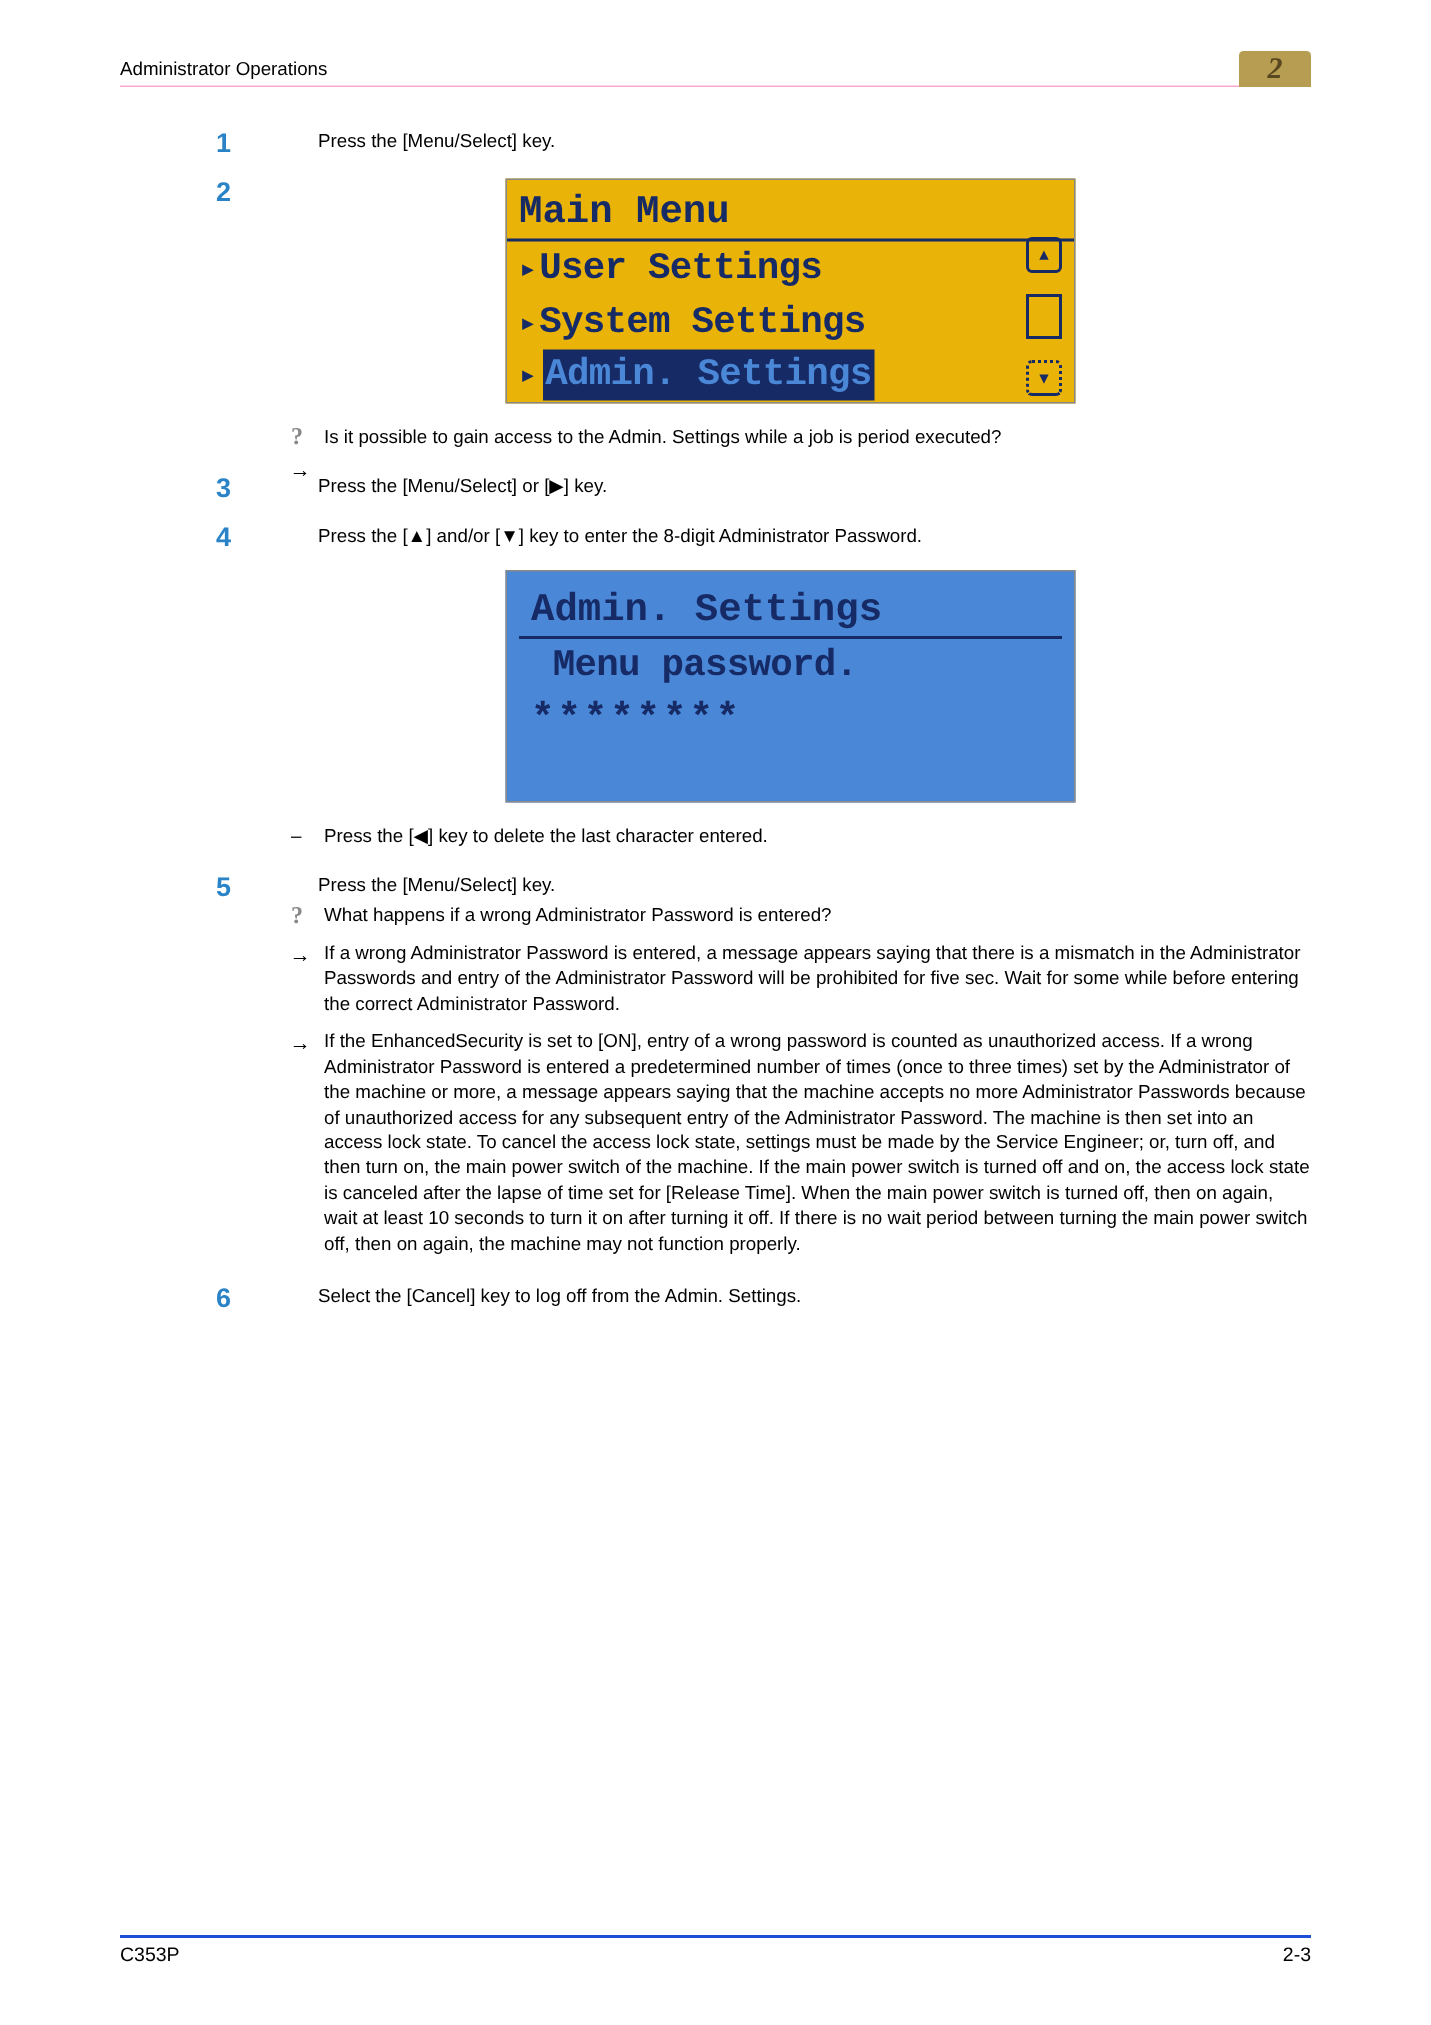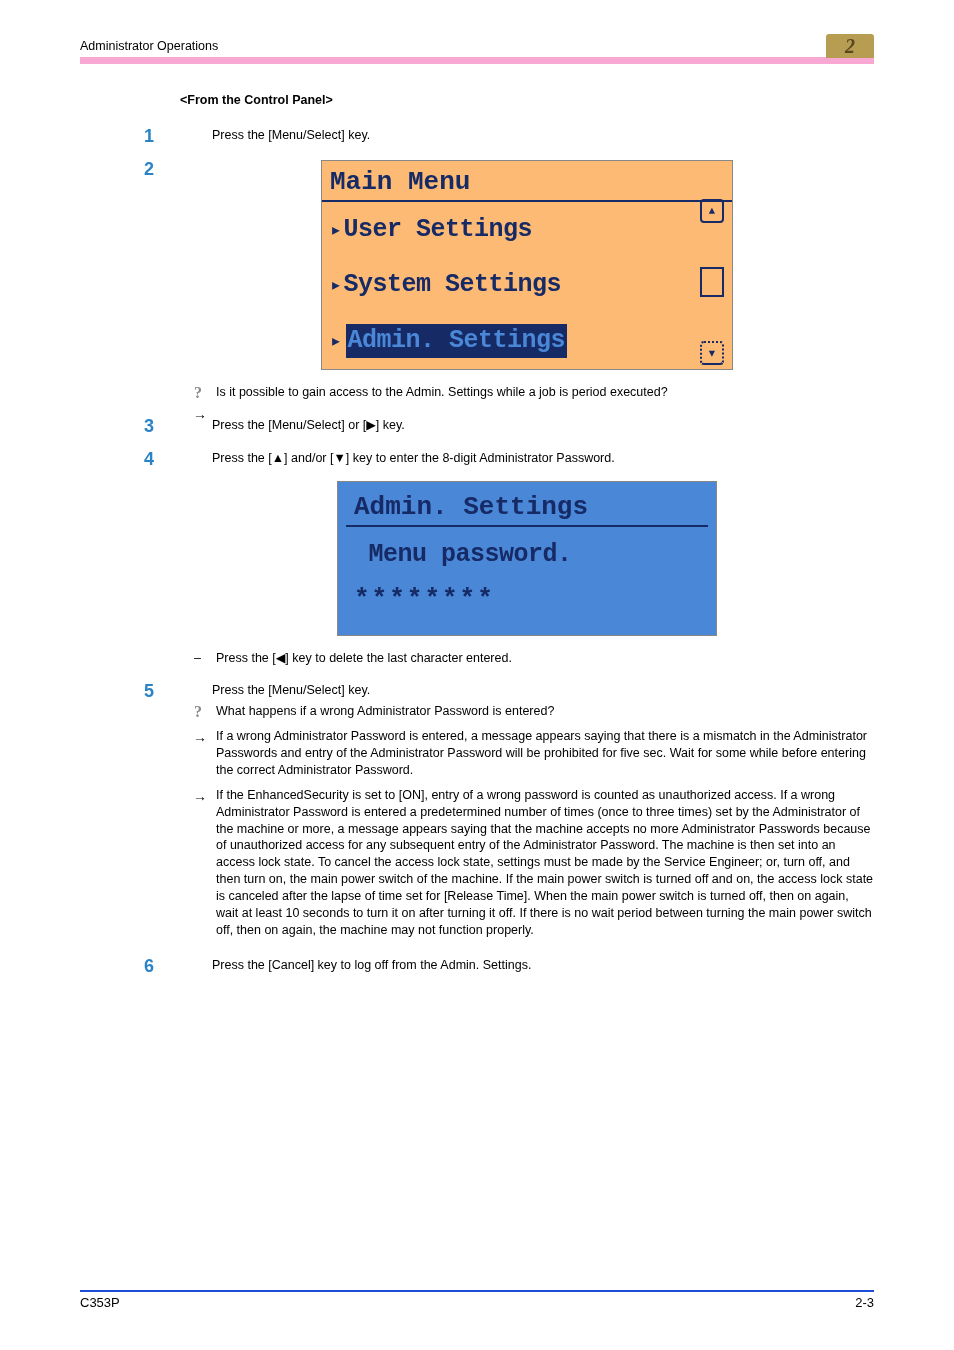--- a/index.html
+++ b/index.html
@@ -12,21 +12,21 @@
     line-height: 1.35;
   }
   .page {
     width: 954px;
     height: 1350px;
     margin: 0 auto;
     position: relative;
     padding: 38px 80px 0 80px;
   }
   .topbar {
-    border-bottom: 7px solid #f9a8d4;
+    border-bottom: 1px solid #f9a8d4;
     padding-bottom: 2px;
     display: flex;
     align-items: flex-end;
   }
   .topbar-title {
     font-size: 12.5px;
   }
   .tab-box {
     position: absolute;
     right: 80px;
@@ -68,32 +68,32 @@
     font-weight: bold;
     color: #2a83c7;
     font-family: Arial, Helvetica, sans-serif;
   }
   .step-body {
     display: block;
     margin-left: 32px;
   }
   .lcd {
     margin: 14px auto 14px auto;
-    width: 412px;
-    background: #fdba74;
+    width: 380px;
+    background: #eab308;
     border: 1px solid #888;
     display: block;
     position: relative;
   }
   .lcd-title-row {
     border-bottom: 2px solid #162a66;
     padding: 4px 8px 0 8px;
   }
   .lcd-row {
-    padding: 11px 8px;
+    padding: 1px 8px;
     display: flex;
     align-items: center;
   }
   .lcd-text {
     font-family: 'Courier New', monospace;
     font-weight: bold;
     font-size: 25px;
     color: #162a66;
     white-space: pre;
     letter-spacing: -0.5px;
@@ -214,21 +214,20 @@
   <div class="tab-box">
     <span class="tab-num">2</span>
   </div>
 
   <div class="topbar">
     <span class="topbar-title">Administrator Operations</span>
   </div>
 
   <div class="content">
 
-    <div class="section-head">&lt;From the Control Panel&gt;</div>
 
     <div class="step">
       <span class="step-num">1</span>
       <span class="step-body">Press the [Menu/Select] key.</span>
     </div>
 
     <div class="step">
       <span class="step-num">2</span>
 
       <div class="lcd">
@@ -294,21 +293,21 @@
         <span>If a wrong Administrator Password is entered, a message appears saying that there is a mismatch in the Administrator Passwords and entry of the Administrator Password will be prohibited for five sec. Wait for some while before entering the correct Administrator Password.</span>
       </div>
       <div class="arrow-block">
         <span class="arrow-mark">→</span>
         <span>If the EnhancedSecurity is set to [ON], entry of a wrong password is counted as unauthorized access. If a wrong Administrator Password is entered a predetermined number of times (once to three times) set by the Administrator of the machine or more, a message appears saying that the machine accepts no more Administrator Passwords because of unauthorized access for any subsequent entry of the Administrator Password. The machine is then set into an access lock state. To cancel the access lock state, settings must be made by the Service Engineer; or, turn off, and then turn on, the main power switch of the machine. If the main power switch is turned off and on, the access lock state is canceled after the lapse of time set for [Release Time]. When the main power switch is turned off, then on again, wait at least 10 seconds to turn it on after turning it off. If there is no wait period between turning the main power switch off, then on again, the machine may not function properly.</span>
       </div>
     </div>
 
     <div class="step" style="margin-top:18px;">
       <span class="step-num">6</span>
-      <span class="step-body">Press the [Cancel] key to log off from the Admin. Settings.</span>
+      <span class="step-body">Select the [Cancel] key to log off from the Admin. Settings.</span>
     </div>
 
   </div>
 
   <div class="footer">
     <span>C353P</span>
     <span>2-3</span>
   </div>
 
 </div>

